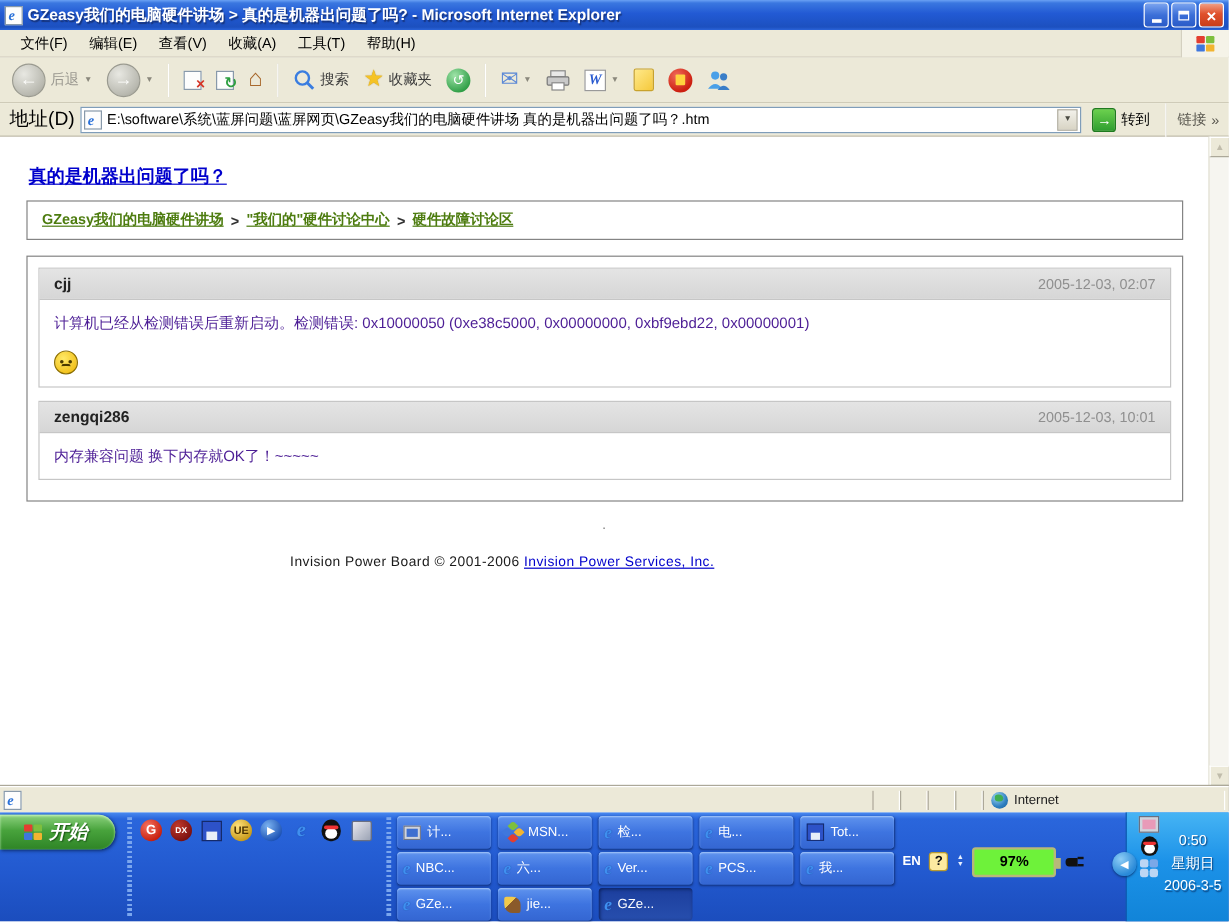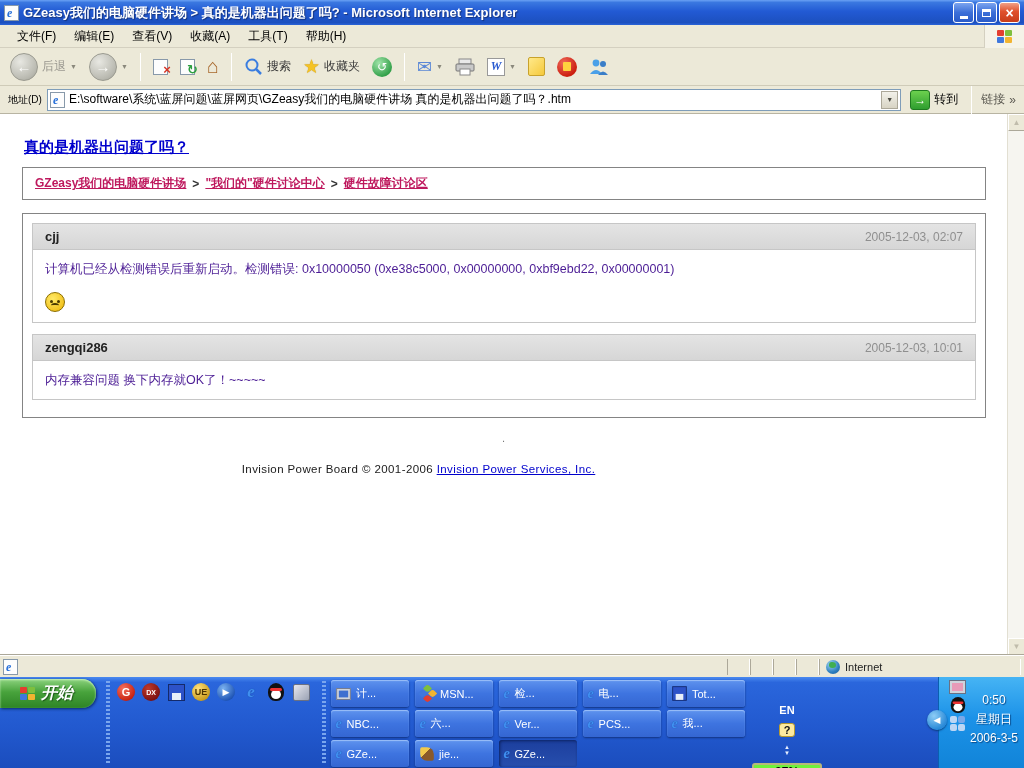--- a/index.html
+++ b/index.html
@@ -57,21 +57,21 @@
   .word-box { width:18px; height:18px; background:#fff; border:1px solid #999; color:#2a5bd0;
     font:italic bold 12px "Liberation Serif",serif; display:flex; align-items:center; justify-content:center; }
   .note-box { width:17px; height:19px; background:linear-gradient(135deg,#ffe98a,#f5c93c); border:1px solid #c8a22c; border-radius:2px; }
   .red-disc { width:20px; height:20px; border-radius:50%; background:radial-gradient(circle at 35% 30%,#f06a5a,#cc1f10 70%);
     display:flex; align-items:center; justify-content:center; }
   .red-disc b { width:8px; height:9px; background:#ffd23e; border-radius:1px; }
 
   
   .addressbar { position:absolute; left:0; top:86px; width:1024px; height:28px; background:#ece9d8;
     display:flex; align-items:center; padding:0 4px; gap:5px; border-bottom:1px solid #b8b4a2; }
-  .addr-label { color:#000; font-size:10px; padding-left:4px; }
+  .addr-label { color:#000; font-size:16px; padding-left:4px; }
   .addr-input { flex:1; height:22px; background:#fff; border:1px solid #7f9db9; display:flex; align-items:center; padding:0 2px; gap:4px; }
   .addr-text { font-size:12px; color:#000; white-space:nowrap; overflow:hidden; flex:1; }
   .addr-drop { width:17px; height:18px; background:linear-gradient(180deg,#f2f1ea,#d8d4c4); border:1px solid #aca899;
     display:flex; align-items:center; justify-content:center; font-size:7px; color:#4a4a42; }
   .go-btn { display:flex; align-items:center; gap:4px; padding:1px 4px; }
   .go-arrow { width:20px; height:20px; border-radius:3px; background:linear-gradient(180deg,#6cd14e,#2f9e2f);
     border:1px solid #1f7a1f; color:#fff; font-weight:bold; display:flex; align-items:center; justify-content:center; }
   .links-zone { display:flex; align-items:center; gap:4px; color:#5a5850; padding-right:4px; }
 
   
@@ -83,21 +83,21 @@
   .vs-up { top:0; } .vs-down { bottom:0; }
 
   .page-title { position:absolute; left:24px; top:24px; font-size:15px; font-weight:bold; color:#0000cc;
     text-decoration:underline; }
   .top-links { position:absolute; right:158px; top:28px; font-size:13px; font-weight:bold;margin-top:32px; }
   .top-links a { color:#0000cc; text-decoration:underline; }
   .top-links .sep { color:#333; font-weight:bold; padding:0 3px; }
 
   .crumb-box { position:absolute; left:22px; top:53px; width:964px; height:33px; border:1px solid #848484;
     background:#fff; display:flex; align-items:center; padding-left:12px; font-size:12px; font-weight:bold; }
-  .crumb-box a { color:#be185d; text-decoration:underline; }
+  .crumb-box a { color:#4d7c0f; text-decoration:underline; }
   .crumb-box .sep { color:#333; padding:0 6px; font-weight:bold; }
 
   .posts-box { position:absolute; left:22px; top:99px; width:964px; height:205px; border:1px solid #848484;
     background:#fff; padding:9px; }
   .post { border:1px solid #c6c6c6; margin-bottom:11px; }
   .post-header { height:26px; background:linear-gradient(180deg,#e4e4e4,#d6d6d6); border-bottom:1px solid #c6c6c6;
     display:flex; align-items:center; justify-content:space-between; padding:0 12px; }
   .post-author { font-size:13px; font-weight:bold; color:#222; }
   .post-time { font-size:12px; color:#8f8f8f; }
   .post-body { padding:11px 12px 10px 12px; font-size:12.5px; color:#4c1d95; }
@@ -157,21 +157,21 @@
   .task-btn.active { background:linear-gradient(180deg,#1c3f9e,#274ead); box-shadow:inset 1px 1px 3px #0c2260; }
   .t-icon { flex:none; transform:scale(0.85); }
   .monitor { width:17px; height:14px; background:#cfd4dc; border:1px solid #6a7082; position:relative; }
   .monitor:after { content:""; position:absolute; left:2px; top:2px; right:2px; bottom:2px; background:#3e6fd0; }
   .monitor.pink:after { background:#e89ab8; }
   .msn-ico { display:grid; grid-template-columns:8px 8px; grid-gap:1px; transform:rotate(45deg) scale(.8); }
   .msn-ico b { width:8px; height:8px; border-radius:50% 0; }
   .paint-ico { width:16px; height:16px; background:linear-gradient(135deg,#f2c94c 40%,#8a5a2a 40%); border-radius:2px 8px 2px 8px; }
 
   
-  .tray-widgets { position:absolute; left:752px; top:27px; height:28px; display:flex; align-items:center; gap:7px; color:#fff;flex-direction:column; }
+  .tray-widgets { position:absolute; left:752px; top:27px; height:28px; display:flex; align-items:center; gap:7px; color:#fff; }
   .lang-ind { font-size:11px; font-weight:bold; color:#fff; }
   .qbubble { width:16px; height:16px; background:#fdeaa0; border:1px solid #b89a30; border-radius:3px;
     color:#111; font-weight:bold; font-size:11px; display:flex; align-items:center; justify-content:center; }
   .ime-arrows { display:flex; flex-direction:column; font-size:6px; color:#e8f0ff; line-height:6px; }
   .battery { width:70px; height:25px; background:#6ef23a; border:2px solid #b8b87a; border-radius:3px;
     color:#000; font-weight:bold; font-size:12px; display:flex; align-items:center; justify-content:center; position:relative; }
   .battery:after { content:""; position:absolute; right:-6px; top:7px; width:4px; height:9px; background:#b8b87a; }
   .plug { width:16px; height:16px; position:relative; }
   .plug:before { content:""; position:absolute; left:1px; top:5px; width:10px; height:7px; background:#111; border-radius:3px 0 0 3px; }
   .plug:after { content:""; position:absolute; right:0px; top:4px; width:5px; height:2px; background:#111; box-shadow:0 6px 0 #111; }

